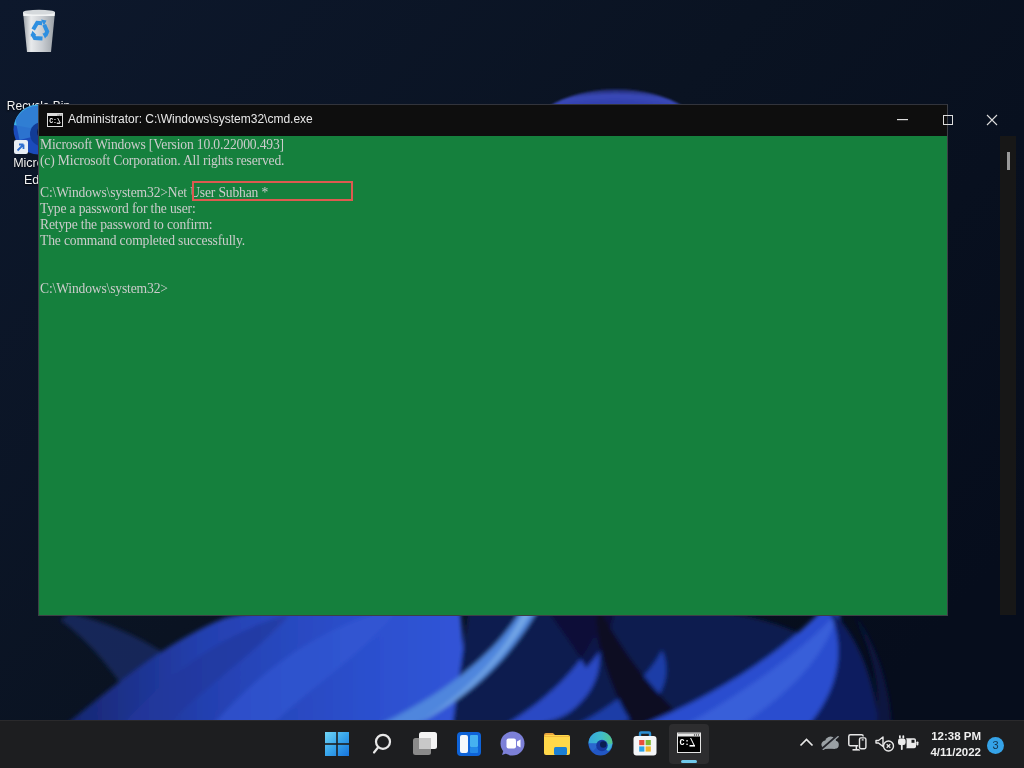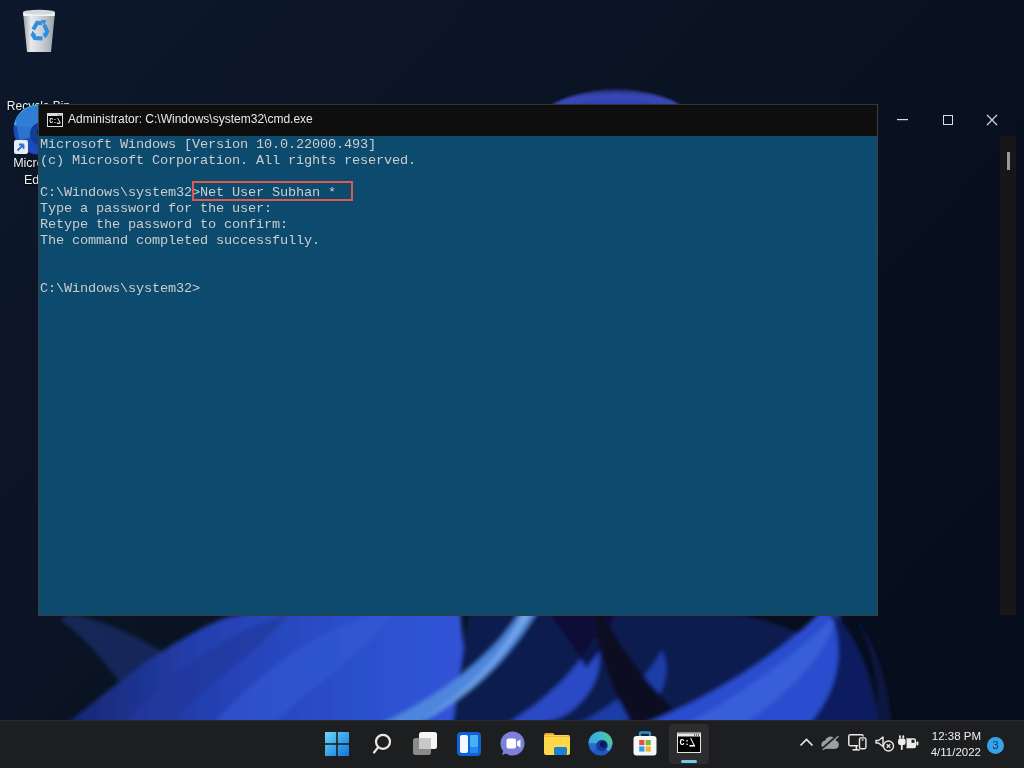--- a/index.html
+++ b/index.html
@@ -118,21 +118,21 @@
   <path d="M2.5,16 A25,25 0 0 1 41,7.5 L31,30 L6.5,36 Z" fill="#2f78d2" opacity="0.9"></path>
   <circle cx="29" cy="30" r="12" fill="#123c96"></circle>
   <circle cx="31" cy="28" r="7" fill="#0a1e52"></circle>
 </svg>
 <svg class="abs" style="left:14px;top:140px" width="14" height="14" viewBox="0 0 14 14">
   <rect x="0" y="0" width="14" height="14" rx="2" fill="#e8eef5"></rect>
   <path d="M3.5,10.5 L9.5,4.5 M9.5,4.5 L5,4.5 M9.5,4.5 L9.5,9" stroke="#2f6fd0" stroke-width="1.8" fill="none"></path>
 </svg>
 <div class="abs" style="left:0px;top:155px;width:77px;text-align:center;color:#f2f2f2;font-size:12.5px;text-shadow:0 1px 2px #000;line-height:16.5px;">Microsoft<br>Edge</div>
 
-<div class="abs" style="left:38px;top:104px;width:840px;height:512px;background:#0c4a6e;border:1px solid #3d3f46;border-top-color:#32343c;box-sizing:border-box;">
+<div class="abs" style="left:38px;top:104px;width:910px;height:512px;background:#15803d;border:1px solid #3d3f46;border-top-color:#32343c;box-sizing:border-box;">
 
   <div class="abs" style="left:0;top:0;width:100%;height:31px;background:#0e0e0e;">
 
     <svg class="abs" style="left:8px;top:7px" width="16" height="16" viewBox="0 0 16 16">
       <rect x="0.5" y="1.5" width="15" height="13" fill="#000" stroke="#dcdcdc" stroke-width="1"></rect>
       <rect x="1" y="2" width="14" height="2" fill="#dcdcdc"></rect>
       <circle cx="11" cy="3" r="0.55" fill="#444"></circle>
         <circle cx="12.6" cy="3" r="0.55" fill="#444"></circle>
         <circle cx="14.2" cy="3" r="0.55" fill="#444"></circle>
       <text x="2.2" y="11" font-family="Liberation Mono,monospace" font-size="6.5" font-weight="bold" fill="#fff">C:\</text>
@@ -150,21 +150,21 @@
           <rect x="0.5" y="0.5" width="9" height="9" fill="none" stroke="#dcdcdc" stroke-width="1"></rect>
         </svg>
     </div>
     <div class="abs" style="left:932px;top:0px;width:46px;height:31px;">
       <svg style="position:absolute;left:15px;top:9px" width="12" height="12" viewBox="0 0 12 12">
           <path d="M1,1 L11,11 M11,1 L1,11" stroke="#dcdcdc" stroke-width="1.1"></path>
         </svg>
     </div>
   </div>
 
-  <pre style="position:absolute;left:1px;top:31.5px;margin:0;font-family:Liberation Mono, monospace;font-size:13.6px;letter-spacing:-0.16px;line-height:16px;color:#cccccc;">Microsoft Windows [Version 10.0.22000.493]
+  <pre style="position:absolute;left:1px;top:31.5px;margin:0;font-family:Liberation Serif, serif;font-size:13.6px;letter-spacing:-0.16px;line-height:16px;color:#cccccc;">Microsoft Windows [Version 10.0.22000.493]
 (c) Microsoft Corporation. All rights reserved.
 
 C:\Windows\system32&gt;Net User Subhan *
 Type a password for the user:
 Retype the password to confirm:
 The command completed successfully.
 
 
 C:\Windows\system32&gt;</pre>
 
@@ -286,14 +286,14 @@
 <svg class="abs" style="left:896px;top:734px" width="23" height="18" viewBox="0 0 23 18">
   <rect x="8" y="4.2" width="12" height="10" rx="1.8" fill="#ececec"></rect>
   <rect x="20.4" y="7.4" width="2" height="4" rx="0.9" fill="#ececec"></rect>
   <rect x="15.5" y="5.8" width="3" height="3" fill="#1d1e20"></rect>
   <rect x="0.6" y="3" width="10" height="13" rx="3.2" fill="#1d1e20"></rect>
   <rect x="3" y="1.2" width="1.8" height="3.4" rx="0.8" fill="#ececec"></rect>
   <rect x="6.4" y="1.2" width="1.8" height="3.4" rx="0.8" fill="#ececec"></rect>
   <rect x="2" y="4.6" width="7.6" height="6.4" rx="2.2" fill="#ececec"></rect>
   <rect x="4.9" y="10.6" width="1.8" height="5.4" rx="0.8" fill="#ececec"></rect>
 </svg>
-<div class="abs" style="left:900px;top:728px;width:81px;text-align:right;color:#efefef;font-size:11.5px;line-height:16px;">12:38 PM<br>4/11/2022</div>
+<div class="abs" style="left:900px;top:728px;width:81px;text-align:right;color:#efefef;font-size:11.5px;line-height:16px;font-weight:bold;">12:38 PM<br>4/11/2022</div>
 <div class="abs" style="left:987px;top:737px;width:17px;height:17px;border-radius:50%;background:#35a3e8;color:#12344e;font-size:11px;text-align:center;line-height:17px;">3</div>
 
 </body></html>

